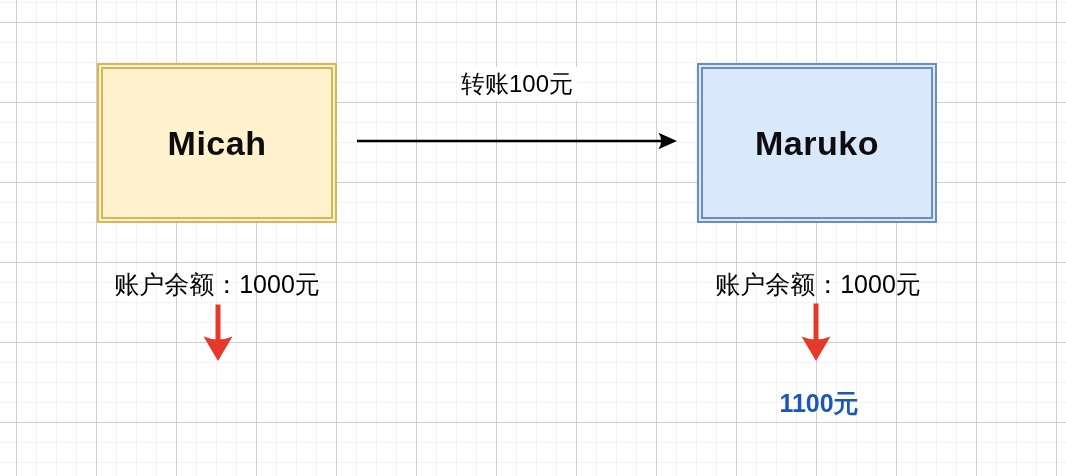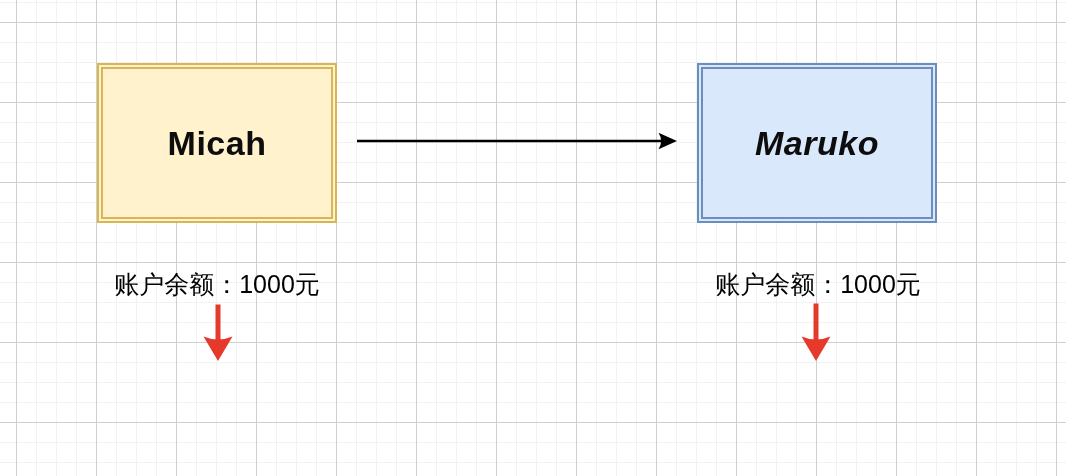--- a/index.html
+++ b/index.html
@@ -28,21 +28,21 @@
   }
   .node-inner {
     position: absolute;
     inset: 2px;
     border: 2px solid;
     display: flex;
     align-items: center;
     justify-content: center;
   }
   .node-micah  { left: 97px;  top: 63px; }
-  .node-maruko { left: 697px; top: 63px; font-style: italic; }
+  .node-maruko { left: 697px; top: 63px; }
   .node-label {
     font-size: 34px;
     font-weight: 700;
     color: #0d0d0d;
     letter-spacing: 0.5px;
   }
 
   .arrow-layer {
     position: absolute;
     inset: 0;
@@ -113,18 +113,20 @@
       <line x1="218" y1="304.5" x2="218" y2="341" stroke-width="5" style="stroke: rgb(229, 57, 43);"></line>
       <path d="M 203.5 336.5 Q 218 342.5 232.5 336.5 L 218 361 Z" style="fill: rgb(229, 57, 43);"></path>
     </g>
 
     <g>
       <line x1="816" y1="303.5" x2="816" y2="341" stroke-width="5" style="stroke: rgb(229, 57, 43);"></line>
       <path d="M 801.5 336.5 Q 816 342.5 830.5 336.5 L 816 361 Z" style="fill: rgb(229, 57, 43);"></path>
     </g>
   </svg>
 
+  <div class="edge-label">转账100元</div>
 
   <div class="balance-before left">账户余额：1000元</div>
   <div class="balance-before right">账户余额：1000元</div>
 
+  <div class="balance-after right" style="color: rgb(26, 87, 184);">1100元</div>
 
 </div>
 
 </body></html>

